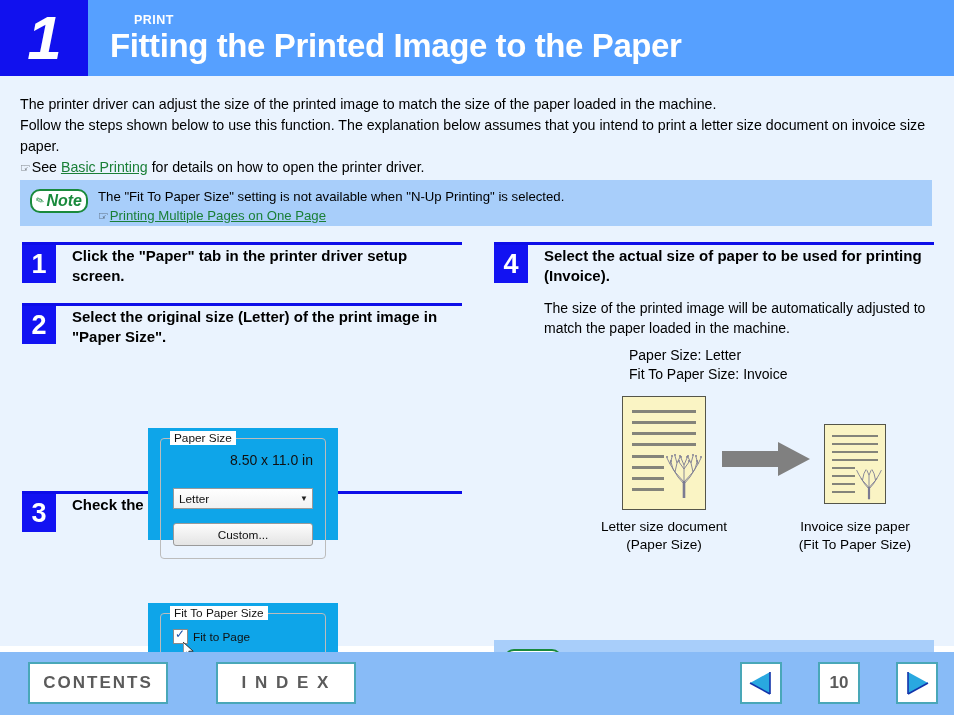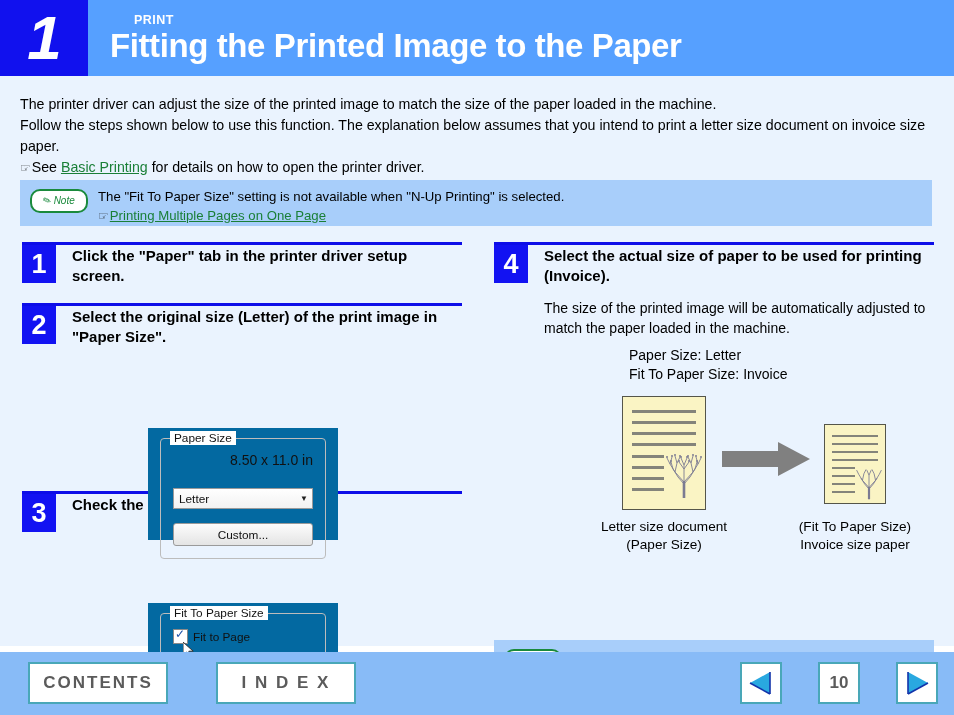--- a/index.html
+++ b/index.html
@@ -124,22 +124,22 @@
   }
   .note-badge .pencil {
     color: #1a8A3C;
     font-size: 10px;
     line-height: 10px;
     margin-right: 2px;
     transform: rotate(-20deg);
   }
   .note-badge .note-word {
     color: #1a8A3C;
-    font-size: 10px;
-    font-weight: normal;
+    font-size: 16px;
+    font-weight: bold;
     font-style: italic;
     line-height: 12px;
   }
   .note-text {
     font-size: 13.2px;
     line-height: 18.5px;
     color: #000;
   }
 
   #note-top {
@@ -201,21 +201,21 @@
   .step-sub {
     font-size: 14px;
     line-height: 19.5px;
     color: #000;
     font-weight: normal;
     margin-top: 14px;
   }
 
   
   .dlg {
-    background: #0369a1;
+    background: #0ea5e9;
     box-sizing: border-box;
     padding: 10px 12px 12px 12px;
   }
   .groupbox {
     border: 1px solid #bcbcbc;
     border-radius: 4px;
     position: relative;
     padding: 14px 12px 12px 12px;
     box-sizing: border-box;
   }
@@ -639,22 +639,22 @@
             <path d="M19 14 L16 7 M19 14 L22 7"></path>
           </g>
         </svg>
       </div>
 
       <div class="caption" id="caption-left">
         <div>Letter size document</div>
         <div>(Paper Size)</div>
       </div>
       <div class="caption" id="caption-right">
+        <div>Invoice size paper</div>
         <div>(Fit To Paper Size)</div>
-        <div>Invoice size paper</div>
       </div>
     </div>
   </div>
 
   <div class="note-box" id="note-bottom">
     <div class="note-badge">
       <span class="pencil">✎</span>
       <span class="note-word">Note</span>
     </div>
     <div class="note-text">If "A3 (Fit to Page)", "B4 (Fit to Page)", or "Ledger (Fit to Page)" is selected, the print image is fit to the letter size even if "Fit to Page" is not selected.</div>

